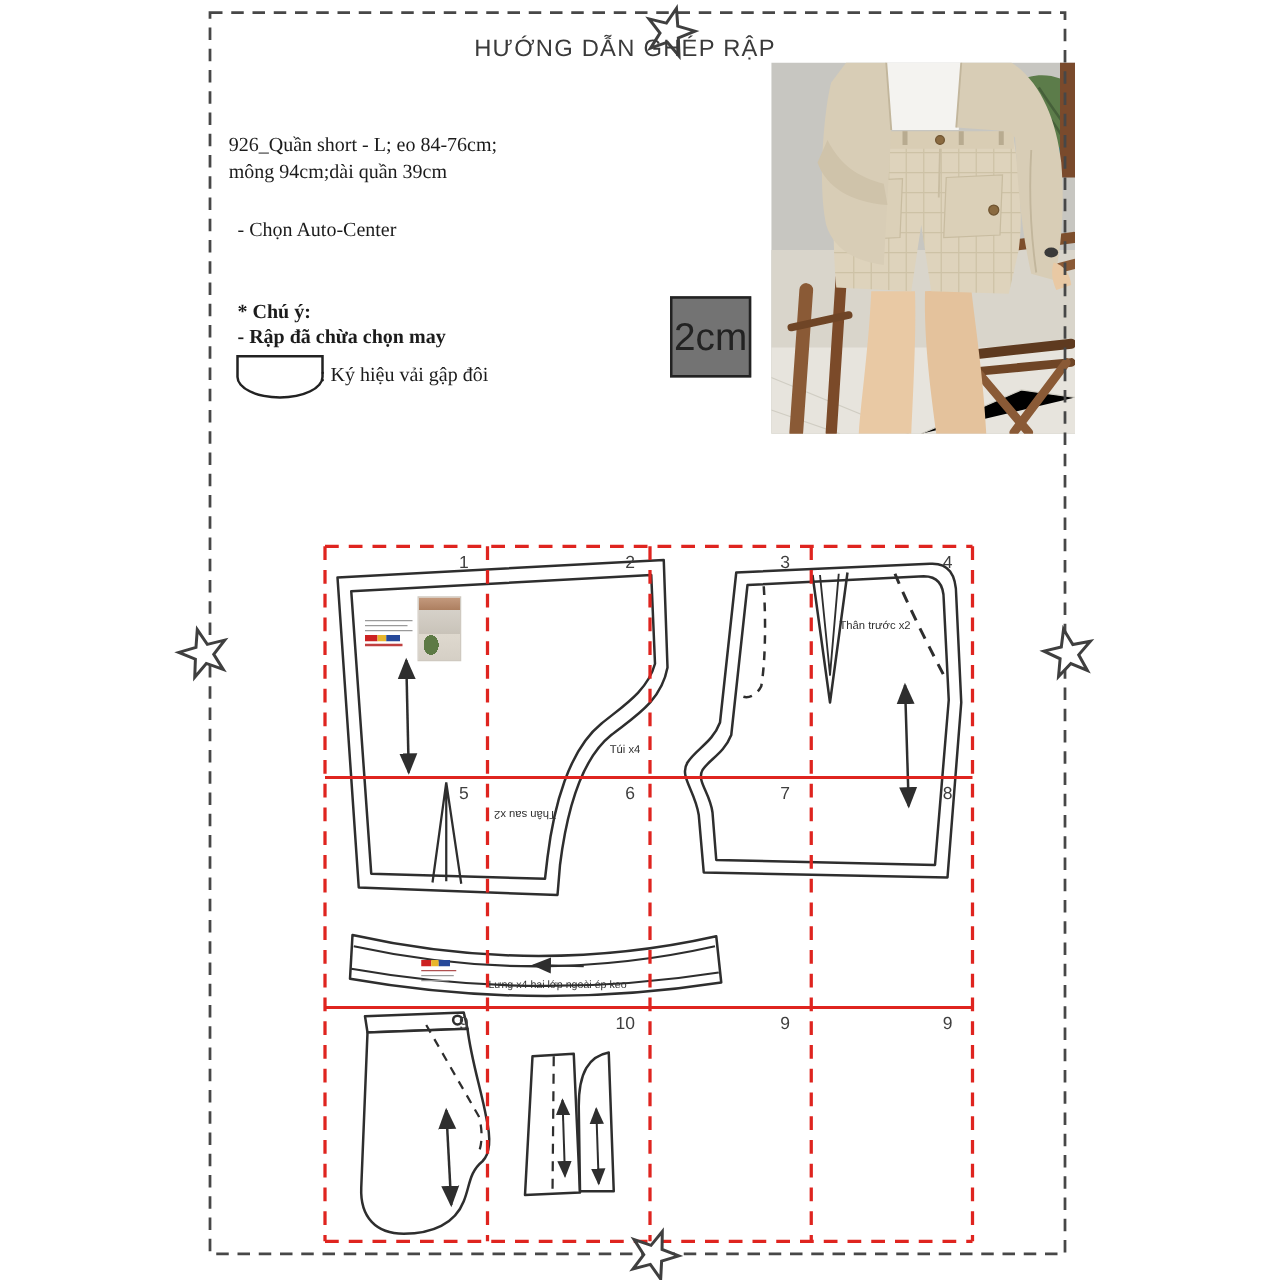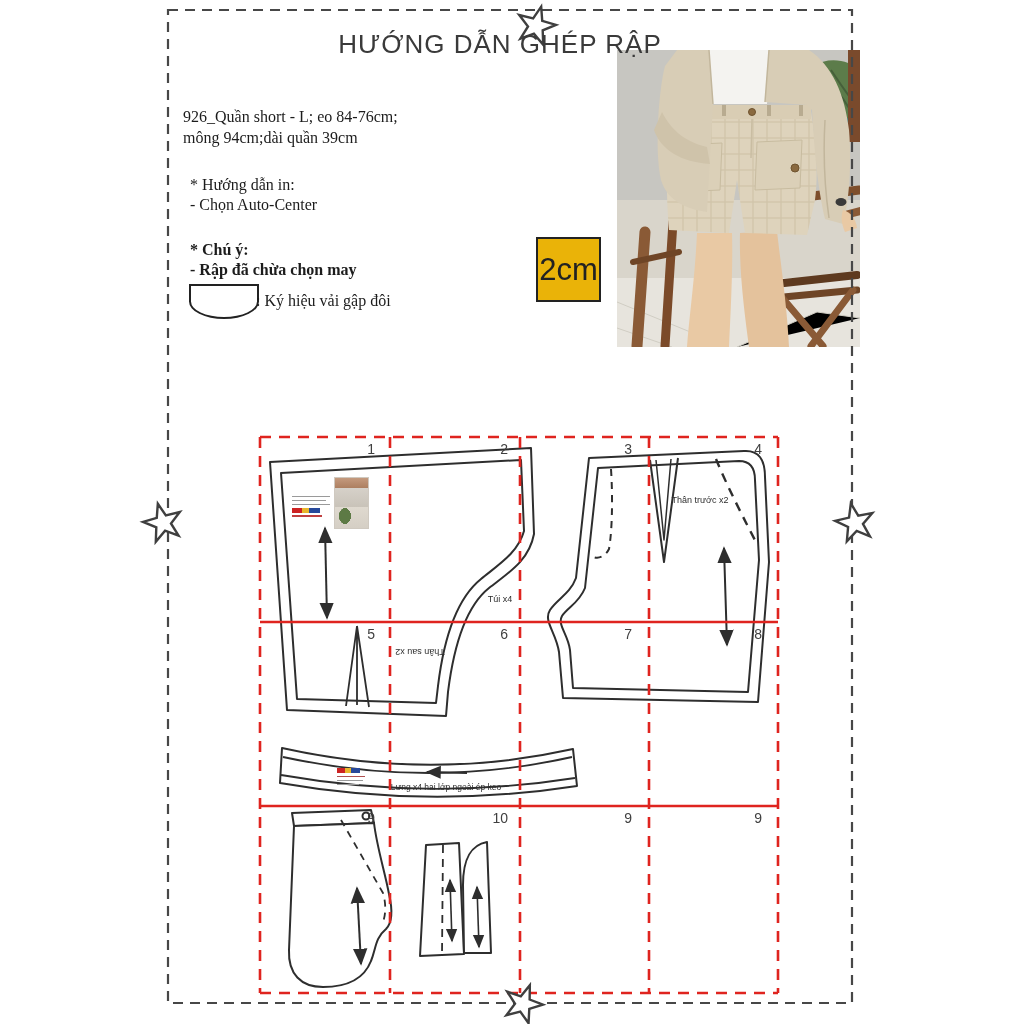--- a/index.html
+++ b/index.html
@@ -4,28 +4,28 @@
 <style>
   html,body{margin:0;padding:0;background:#ffffff;}
   .stage{position:relative;width:1024px;height:1024px;background:#fff;overflow:hidden;
          font-family:"Liberation Serif",serif;color:#1c1c1c;}
   .abs{position:absolute;}
   svg{display:block;}
   .photo-svg{position:absolute;left:617px;top:50px;z-index:1;}
   .diagram-svg{position:absolute;left:0;top:0;z-index:2;}
   .txt{position:absolute;z-index:3;}
   .title{left:168px;top:29px;width:664px;text-align:center;
-         font-family:"Liberation Sans",sans-serif;font-size:26px;letter-spacing:1px;color:#3a3a3a;}
+         font-family:"Liberation Sans",sans-serif;font-size:19px;letter-spacing:1px;color:#3a3a3a;}
   .info{left:183px;top:106px;font-size:16px;line-height:21px;}
   .print{left:190px;top:175px;font-size:16px;line-height:19.5px;}
   .note{left:190px;top:240px;font-size:16px;line-height:20px;font-weight:bold;}
   .fold-sym{left:189px;top:284px;width:66px;height:31px;border:2.5px solid #222;
             border-radius:0 0 68px 68px / 0 0 34px 34px;background:#fff;z-index:3;}
   .fold-label{left:256px;top:292px;font-size:16px;}
-  .scalebox{left:536px;top:237px;width:61px;height:61px;border:2.5px solid #222;background:#eab308;
+  .scalebox{left:536px;top:237px;width:61px;height:61px;border:2.5px solid #222;background:#737373;
             display:flex;align-items:center;justify-content:center;
             font-family:"Liberation Sans",sans-serif;font-size:31px;color:#222;z-index:3;}
   .cellnum{position:absolute;width:40px;text-align:right;z-index:3;
            font-family:"Liberation Sans",sans-serif;font-size:14px;color:#3f3f3f;}
   
   .minilogo{position:absolute;z-index:3;}
   .minilogo .tl{height:1.5px;background:#9a9a9a;margin:2.5px 0;}
   .minilogo .cb{display:flex;height:5px;margin-top:2px;}
   .minilogo .cb i{display:block;height:100%;}
   .thumb{position:absolute;z-index:3;
@@ -166,21 +166,20 @@
   </svg>
 
   <div class="txt title">HƯỚNG DẪN GHÉP RẬP</div>
 
   <div class="txt info">
     <div>926_Quần short - L; eo 84-76cm;</div>
     <div>mông 94cm;dài quần 39cm</div>
   </div>
 
   <div class="txt print">
-    <div>* Hướng dẫn in:</div>
     <div>- Chọn Auto-Center</div>
   </div>
 
   <div class="txt note">
     <div>* Chú ý:</div>
     <div>- Rập đã chừa chọn may</div>
   </div>
 
   <div class="abs fold-sym"></div>
   <div class="txt fold-label">: Ký hiệu vải gập đôi</div>

